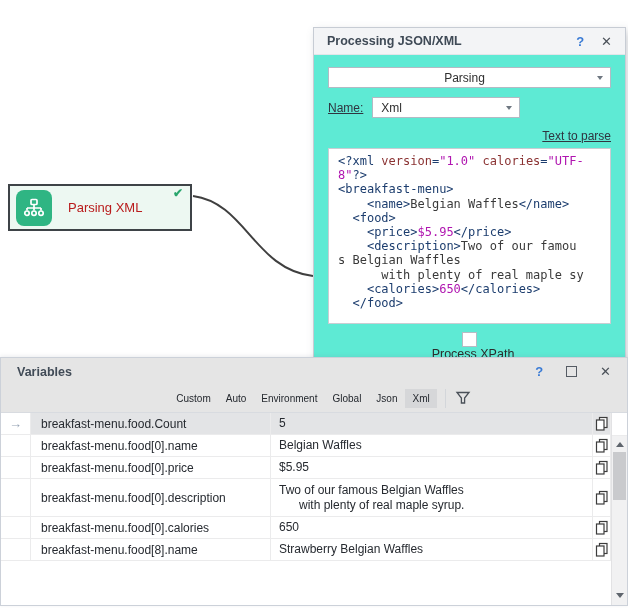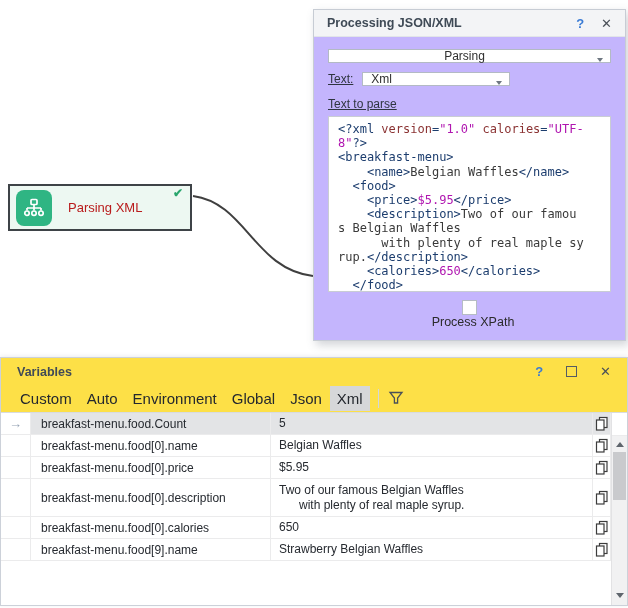--- a/index.html
+++ b/index.html
@@ -25,78 +25,78 @@
     flex:0 0 auto;
   }
   .node-label { margin-left:16px; font-size:13px; color:#b91c1c; }
   .node-check {
     position:absolute; top:0px; right:7px;
     color:#29a66d; font-size:12px; font-weight:bold;
   }
 
   
   .props-panel {
-    position:absolute; left:313px; top:9px; width:313px; height:332px;
-    background:#c4b5fd; border:1px solid #c7ccd4; box-sizing:border-box;
+    position:absolute; left:313px; top:27px; width:313px; height:332px;
+    background:#5eead4; border:1px solid #c7ccd4; box-sizing:border-box;
     box-shadow:3px 4px 9px rgba(90,98,110,.28); z-index:3;
   }
   .props-header {
     height:26px; background:#f3f4f6; border-bottom:1px solid #e2e5e9;
     display:flex; align-items:center; padding:0 13px;
   }
   .props-title { font-weight:bold; font-size:12.5px; color:#3f4a56; flex:1; }
   .help-btn { color:#3a7bd5; font-weight:bold; font-size:13px; margin-right:17px; }
   .close-btn { color:#4a5058; font-size:13px; }
 
   .props-body { padding:12px 14px 0 14px; }
   .select {
-    border:1px solid #b3bac4; height:14px; background:#fff; box-sizing:border-box;
+    border:1px solid #b3bac4; height:21px; background:#fff; box-sizing:border-box;
     display:flex; align-items:center; font-size:12px; color:#2f2f2f; position:relative;
   }
   .select .sel-text { flex:1; padding:0 18px 0 8px; white-space:nowrap; overflow:hidden; }
   .action-select .sel-text { text-align:center; }
   .dd-arrow {
     position:absolute; right:7px; top:8px; width:0; height:0;
     border-left:3.5px solid transparent; border-right:3.5px solid transparent;
     border-top:4px solid #6e7781;
   }
   .type-row { margin-top:9px; display:flex; align-items:center; }
   .link-label { font-size:12px; color:#2f3540; text-decoration:underline; }
   .type-select { width:148px; margin-left:9px; }
-  .ttp-row { margin-top:8px; }
+  .ttp-row { margin-top:8px;text-align:right; }
 
   .code-box {
     margin-top:4px; height:176px; border:1px solid #c9cdd3; box-sizing:border-box;
     padding:5px 0 0 9px; overflow:hidden; background:#fff;
     font-family:"DejaVu Sans Mono", monospace; font-size:12px; line-height:14.2px;
   }
   .code-line { white-space:pre; }
   .tok-tag   { color:#1c3d6e; }
   .tok-attr  { color:#8b3333; }
   .tok-value { color:#b016b0; }
   .tok-text  { color:#3a3a3a; }
 
   .xpath-row { margin-top:8px; display:flex; align-items:center;flex-direction:column; }
   .checkbox { width:15px; height:15px; border:1px solid #b6bcc4; background:#fff; box-sizing:border-box; }
   .xpath-label { margin-left:7px; font-size:12.5px; color:#2b2b2b; }
 
   
   .vars-panel {
     position:absolute; left:0; top:357px; width:628px; height:249px;
-    background:#fde047; border:1px solid #ccd1d9; box-sizing:border-box;
+    background:#e5e5e5; border:1px solid #ccd1d9; box-sizing:border-box;
     box-shadow:0 -1px 4px rgba(120,128,140,.15); z-index:4;
   }
   .vars-header { height:27px; display:flex; align-items:center; padding:0 16px; }
   .vars-title { font-weight:bold; font-size:12.5px; color:#414b57; flex:1; }
   .vars-header .help-btn { margin-right:23px; }
   .maximize-box { width:9px; height:9px; border:1.5px solid #555b63; margin-right:23px; }
 
   .vars-tabs {
     height:26px; display:flex; align-items:center; padding-left:12px;
-    font-size:15px; color:#24282e;
+    font-size:10px; color:#24282e;justify-content:center;
   }
   .vtabs-wrap { display:flex; align-items:center; }
   .vtab { padding:4px 7px; margin-right:1px; white-space:nowrap; }
   .vtab.selected { background:#d6d7d9; }
   .tab-sep { width:1px; height:19px; background:#d3d6da; margin:0 9px 0 7px; }
 
   .vars-table {
     position:absolute; left:0; right:0; top:54px; bottom:0;
     background:#fff; border-top:1px solid #d8dbe0; overflow:hidden;
   }
@@ -161,40 +161,39 @@
     <span class="props-title">Processing JSON/XML</span>
     <span class="help-btn">?</span>
     <span class="close-btn">✕</span>
   </div>
   <div class="props-body">
     <div class="select action-select">
       <span class="sel-text">Parsing</span>
       <span class="dd-arrow"></span>
     </div>
     <div class="type-row">
-      <span class="link-label">Text:</span>
+      <span class="link-label">Name:</span>
       <div class="select type-select">
         <span class="sel-text">Xml</span>
         <span class="dd-arrow"></span>
       </div>
     </div>
     <div class="ttp-row">
       <span class="link-label">Text to parse</span>
     </div>
     <div class="code-box">
         <div class="code-line"><span class="tok-tag">&lt;?xml </span><span class="tok-attr">version</span><span class="tok-tag">=</span><span class="tok-value">"1.0"</span><span class="tok-text"> </span><span class="tok-attr">calories</span><span class="tok-tag">=</span><span class="tok-value">"UTF-</span></div>
         <div class="code-line"><span class="tok-value">8"</span><span class="tok-tag">?&gt;</span></div>
         <div class="code-line"><span class="tok-tag">&lt;breakfast-menu&gt;</span></div>
         <div class="code-line"><span class="tok-text">    </span><span class="tok-tag">&lt;name&gt;</span><span class="tok-text">Belgian Waffles</span><span class="tok-tag">&lt;/name&gt;</span></div>
         <div class="code-line"><span class="tok-text">  </span><span class="tok-tag">&lt;food&gt;</span></div>
         <div class="code-line"><span class="tok-text">    </span><span class="tok-tag">&lt;price&gt;</span><span class="tok-value">$5.95</span><span class="tok-tag">&lt;/price&gt;</span></div>
         <div class="code-line"><span class="tok-text">    </span><span class="tok-tag">&lt;description&gt;</span><span class="tok-text">Two of our famou</span></div>
         <div class="code-line"><span class="tok-text">s Belgian Waffles</span></div>
         <div class="code-line"><span class="tok-text">      with plenty of real maple sy</span></div>
-        <div class="code-line"><span class="tok-text">rup.</span><span class="tok-tag">&lt;/description&gt;</span></div>
         <div class="code-line"><span class="tok-text">    </span><span class="tok-tag">&lt;calories&gt;</span><span class="tok-value">650</span><span class="tok-tag">&lt;/calories&gt;</span></div>
         <div class="code-line"><span class="tok-text">  </span><span class="tok-tag">&lt;/food&gt;</span></div>
       </div>
     <div class="xpath-row">
       <span class="checkbox"></span>
       <span class="xpath-label">Process XPath</span>
     </div>
   </div>
 </div>
 
@@ -274,21 +273,21 @@
           <div class="cell value">650</div>
           <div class="cell copy">
             <svg width="14" height="15" viewBox="0 0 14 15">
               <rect x="4.5" y="1.5" width="7.5" height="10" fill="#fff" stroke="#3c3c3c" stroke-width="1.2"></rect>
               <rect x="1.5" y="4" width="7.5" height="10" fill="#fff" stroke="#3c3c3c" stroke-width="1.2"></rect>
             </svg>
           </div>
         </div>
         <div class="vrow">
           <div class="cell ind"></div>
-          <div class="cell name">breakfast-menu.food[9].name</div>
+          <div class="cell name">breakfast-menu.food[8].name</div>
           <div class="cell value">Strawberry Belgian Waffles</div>
           <div class="cell copy">
             <svg width="14" height="15" viewBox="0 0 14 15">
               <rect x="4.5" y="1.5" width="7.5" height="10" fill="#fff" stroke="#3c3c3c" stroke-width="1.2"></rect>
               <rect x="1.5" y="4" width="7.5" height="10" fill="#fff" stroke="#3c3c3c" stroke-width="1.2"></rect>
             </svg>
           </div>
         </div>
       </div>
     <div class="vscrollbar">

